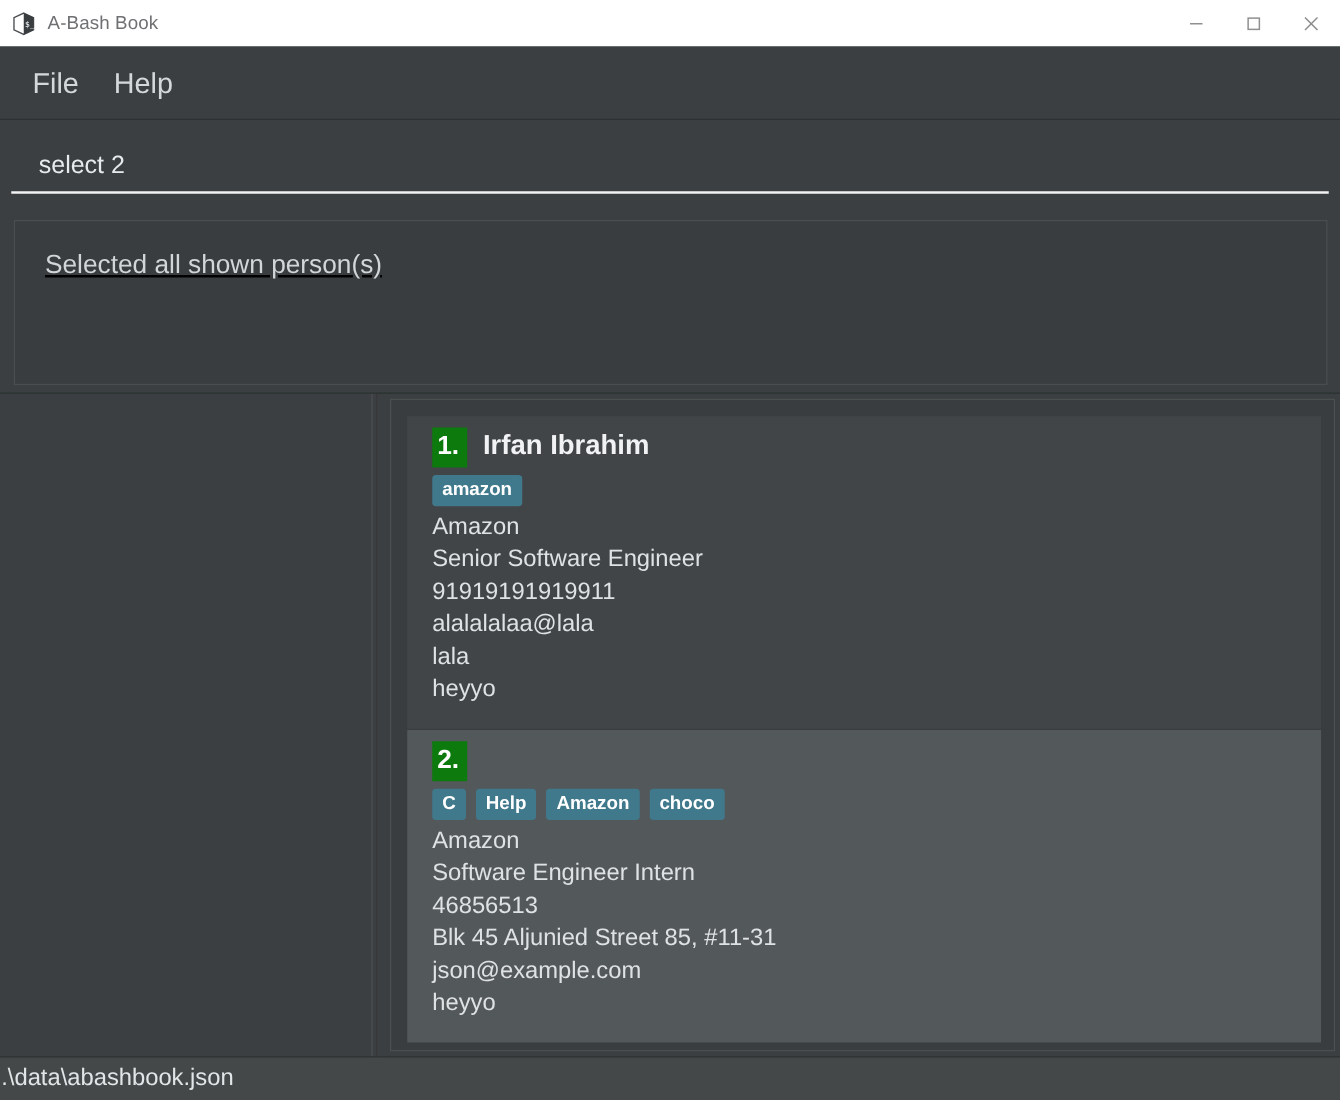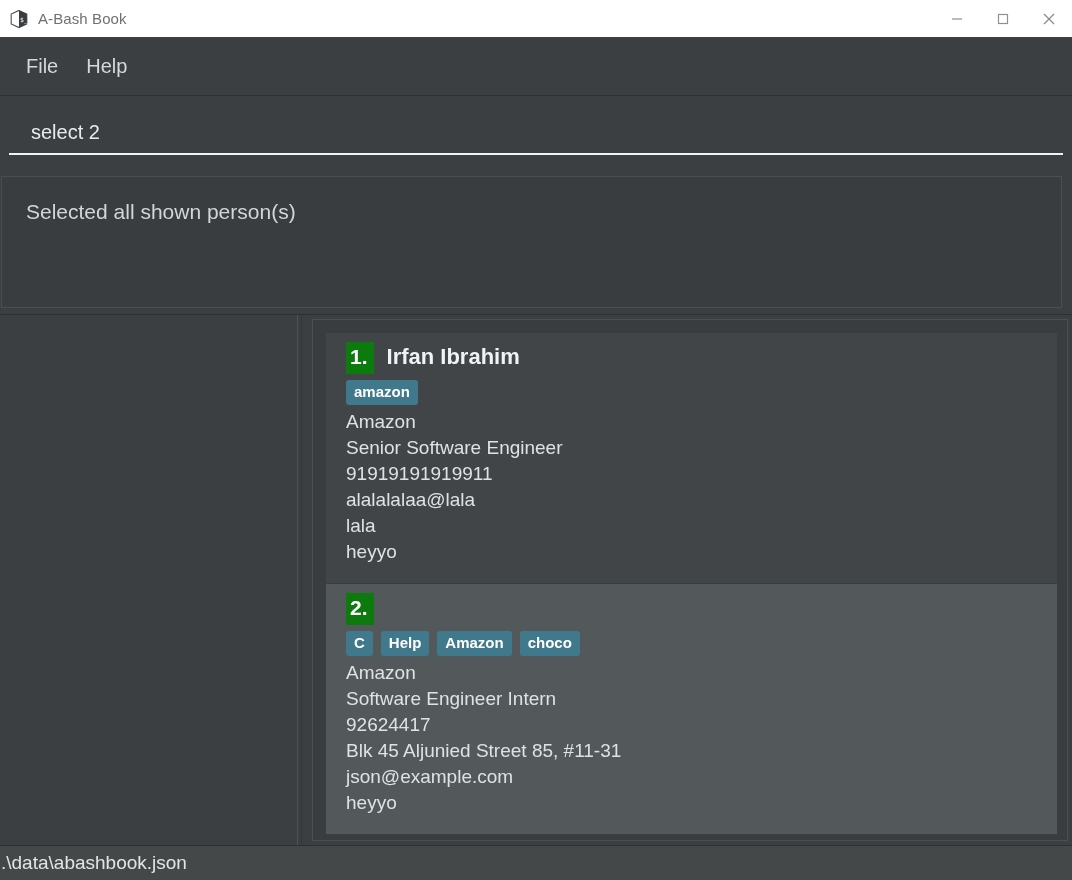--- a/index.html
+++ b/index.html
@@ -73,21 +73,21 @@
     height: 59px;
     min-height: 59px;
     background: #3c3f41;
     display: flex;
     align-items: center;
     padding-left: 14px;
     border-bottom: 1px solid #2e3133;
     gap: 4px;
   }
   .menu-item {
-    font-size: 20px;
+    font-size: 23px;
     color: #d5d8da;
     padding: 4px 12px;
     white-space: nowrap;
     cursor: default;
   }
 
   
   .cmd-wrap {
     height: 72px;
     min-height: 72px;
@@ -114,21 +114,22 @@
     line-height: 28px;
     padding: 0;
   }
   .cmd-input::placeholder { color: #8d9295; }
 
   
   .result-wrap {
     height: 146px;
     min-height: 146px;
     background: #3c3f41;
-    padding: 8px 10px 6px 1px;
+    padding: 8px 10px 6px 11px;
+    text-decoration: underline;
   }
   .result-box {
     width: 100%;
     height: 100%;
     background: #3a3d3f;
     border: 1px solid #4a4e50;
     padding: 22px 0 0 24px;
     overflow: hidden;
   }
   .result-text {
@@ -341,21 +342,21 @@
                 <span class="idx-badge">2.</span>
               </div>
               <div class="tag-row">
                 <span class="tag">C</span>
                 <span class="tag">Help</span>
                 <span class="tag">Amazon</span>
                 <span class="tag">choco</span>
               </div>
               <div class="field-line">Amazon</div>
               <div class="field-line">Software Engineer Intern</div>
-              <div class="field-line">92624417</div>
+              <div class="field-line">46856513</div>
               <div class="field-line">Blk 45 Aljunied Street 85, #11-31</div>
               <div class="field-line">json@example.com</div>
               <div class="field-line">heyyo</div>
             </div>
           </div>
       </div>
     </div>
   </div>
 
   <div class="statusbar">

